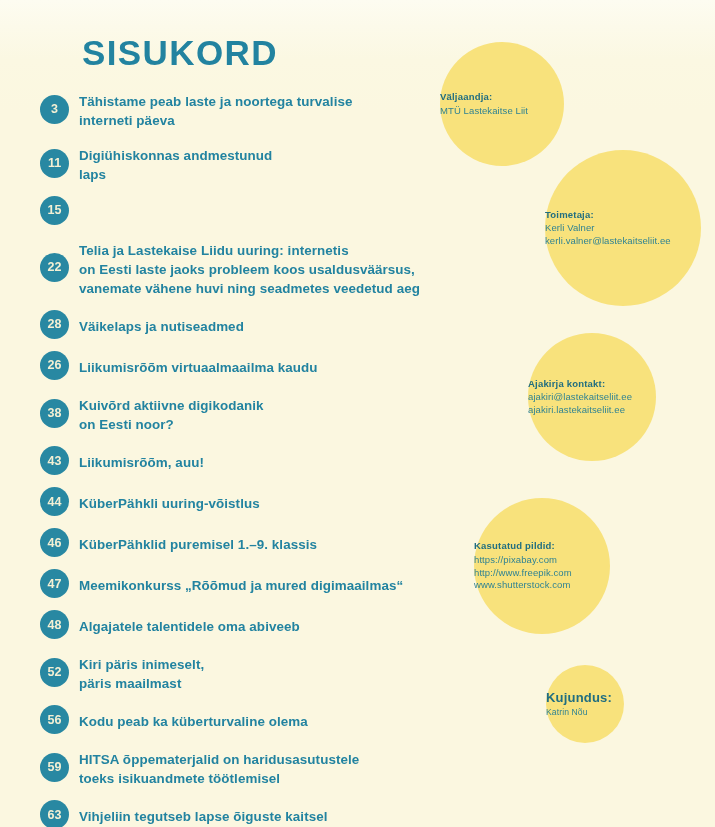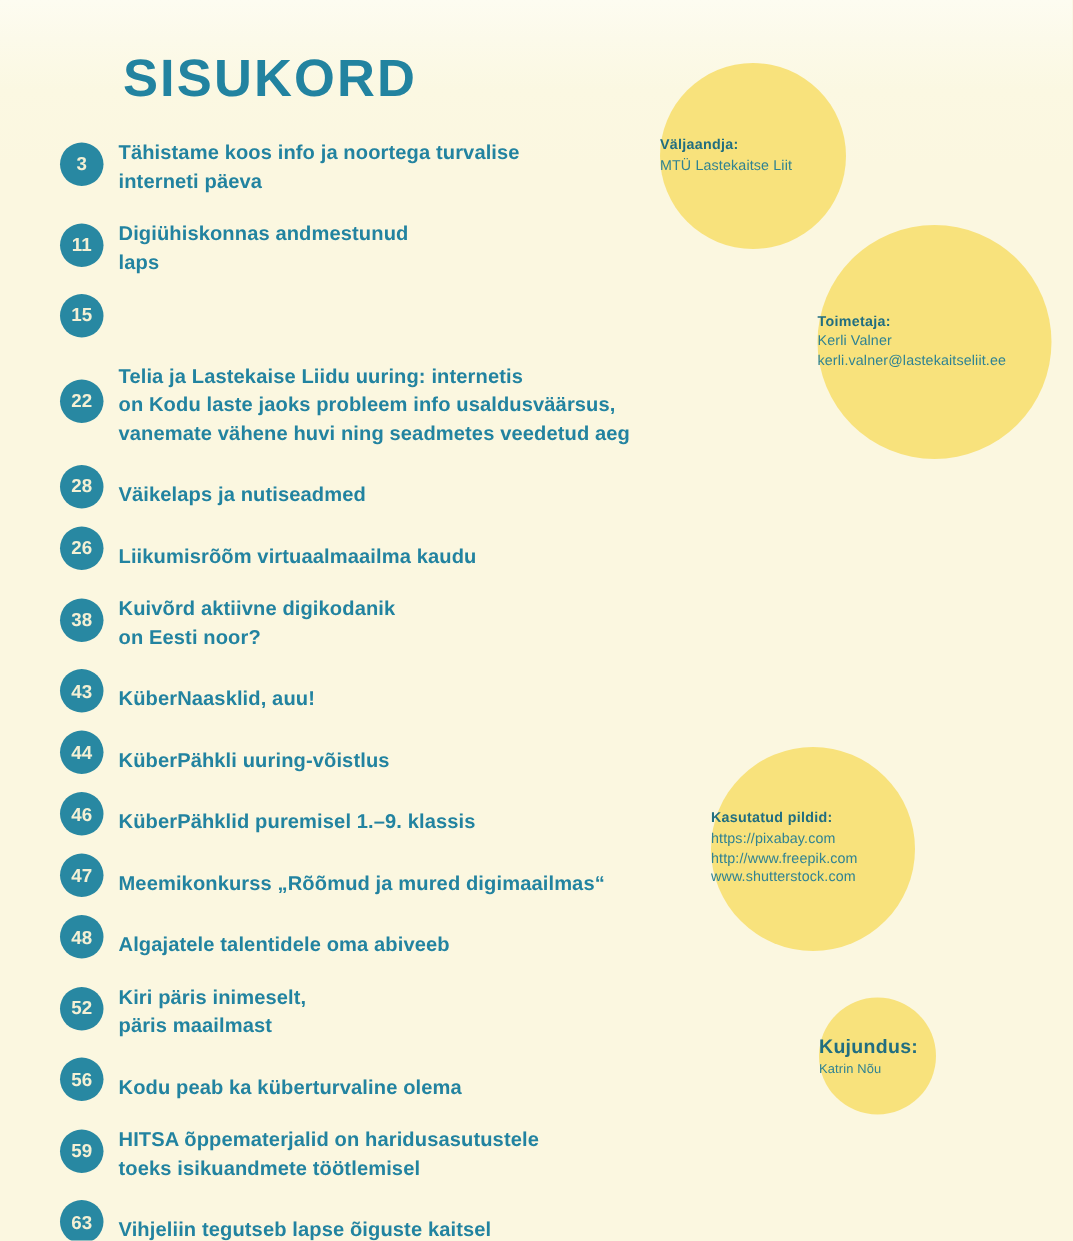--- a/index.html
+++ b/index.html
@@ -90,21 +90,21 @@
   #toc-list {
     position: absolute;
     left: 40px;
     top: 88px;
     width: 430px;
     list-style: none;
   }
 
   .toc-item {
     display: flex;
-    align-items: flex-end;
+    align-items: center;
     margin-bottom: 12px;
   }
 
   .page-badge {
     flex: 0 0 auto;
     width: 29px;
     height: 29px;
     border-radius: 50%;
     background: #2888a2;
     color: #f4f0d4;
@@ -139,20 +139,25 @@
     <div class="c-title">Väljaandja:</div>
     <div class="c-line">MTÜ Lastekaitse Liit</div>
   </div>
 
   <div class="circle" id="circle-editor">
     <div class="c-title">Toimetaja:</div>
     <div class="c-line">Kerli Valner</div>
     <div class="c-line">kerli.valner@lastekaitseliit.ee</div>
   </div>
 
+  <div class="circle" id="circle-contact">
+    <div class="c-title">Ajakirja kontakt:</div>
+    <div class="c-line">ajakiri@lastekaitseliit.ee</div>
+    <div class="c-line">ajakiri.lastekaitseliit.ee</div>
+  </div>
 
   <div class="circle" id="circle-images">
     <div class="c-title">Kasutatud pildid:</div>
     <div class="c-line">https://pixabay.com</div>
     <div class="c-line">http://www.freepik.com</div>
     <div class="c-line">www.shutterstock.com</div>
   </div>
 
   <div class="circle" id="circle-design">
     <div class="c-title">Kujundus:</div>
@@ -160,39 +165,39 @@
   </div>
 
   <div id="content">
 
     <h1 id="page-title">SISUKORD</h1>
 
     <ul id="toc-list">
         <li class="toc-item multi">
           <span class="page-badge">3</span>
           <span class="toc-text">
-            <span class="ln">Tähistame koos info ja noortega turvalise</span>
+            <span class="ln">Tähistame peab laste ja noortega turvalise</span>
             <span class="ln">interneti päeva</span>
           </span>
         </li>
         <li class="toc-item multi">
           <span class="page-badge">11</span>
           <span class="toc-text">
             <span class="ln">Digiühiskonnas andmestunud</span>
             <span class="ln">laps</span>
           </span>
         </li>
         <li class="toc-item multi">
           <span class="page-badge">15</span>
         </li>
         <li class="toc-item multi">
           <span class="page-badge">22</span>
           <span class="toc-text">
             <span class="ln">Telia ja Lastekaise Liidu uuring: internetis</span>
-            <span class="ln">on Kodu laste jaoks probleem info usaldusväärsus,</span>
+            <span class="ln">on Eesti laste jaoks probleem koos usaldusväärsus,</span>
             <span class="ln">vanemate vähene huvi ning seadmetes veedetud aeg</span>
           </span>
         </li>
         <li class="toc-item">
           <span class="page-badge">28</span>
           <span class="toc-text">
             <span class="ln">Väikelaps ja nutiseadmed</span>
           </span>
         </li>
         <li class="toc-item">
@@ -204,21 +209,21 @@
         <li class="toc-item multi">
           <span class="page-badge">38</span>
           <span class="toc-text">
             <span class="ln">Kuivõrd aktiivne digikodanik</span>
             <span class="ln">on Eesti noor?</span>
           </span>
         </li>
         <li class="toc-item">
           <span class="page-badge">43</span>
           <span class="toc-text">
-            <span class="ln">KüberNaasklid, auu!</span>
+            <span class="ln">Liikumisrõõm, auu!</span>
           </span>
         </li>
         <li class="toc-item">
           <span class="page-badge">44</span>
           <span class="toc-text">
             <span class="ln">KüberPähkli uuring-võistlus</span>
           </span>
         </li>
         <li class="toc-item">
           <span class="page-badge">46</span>

